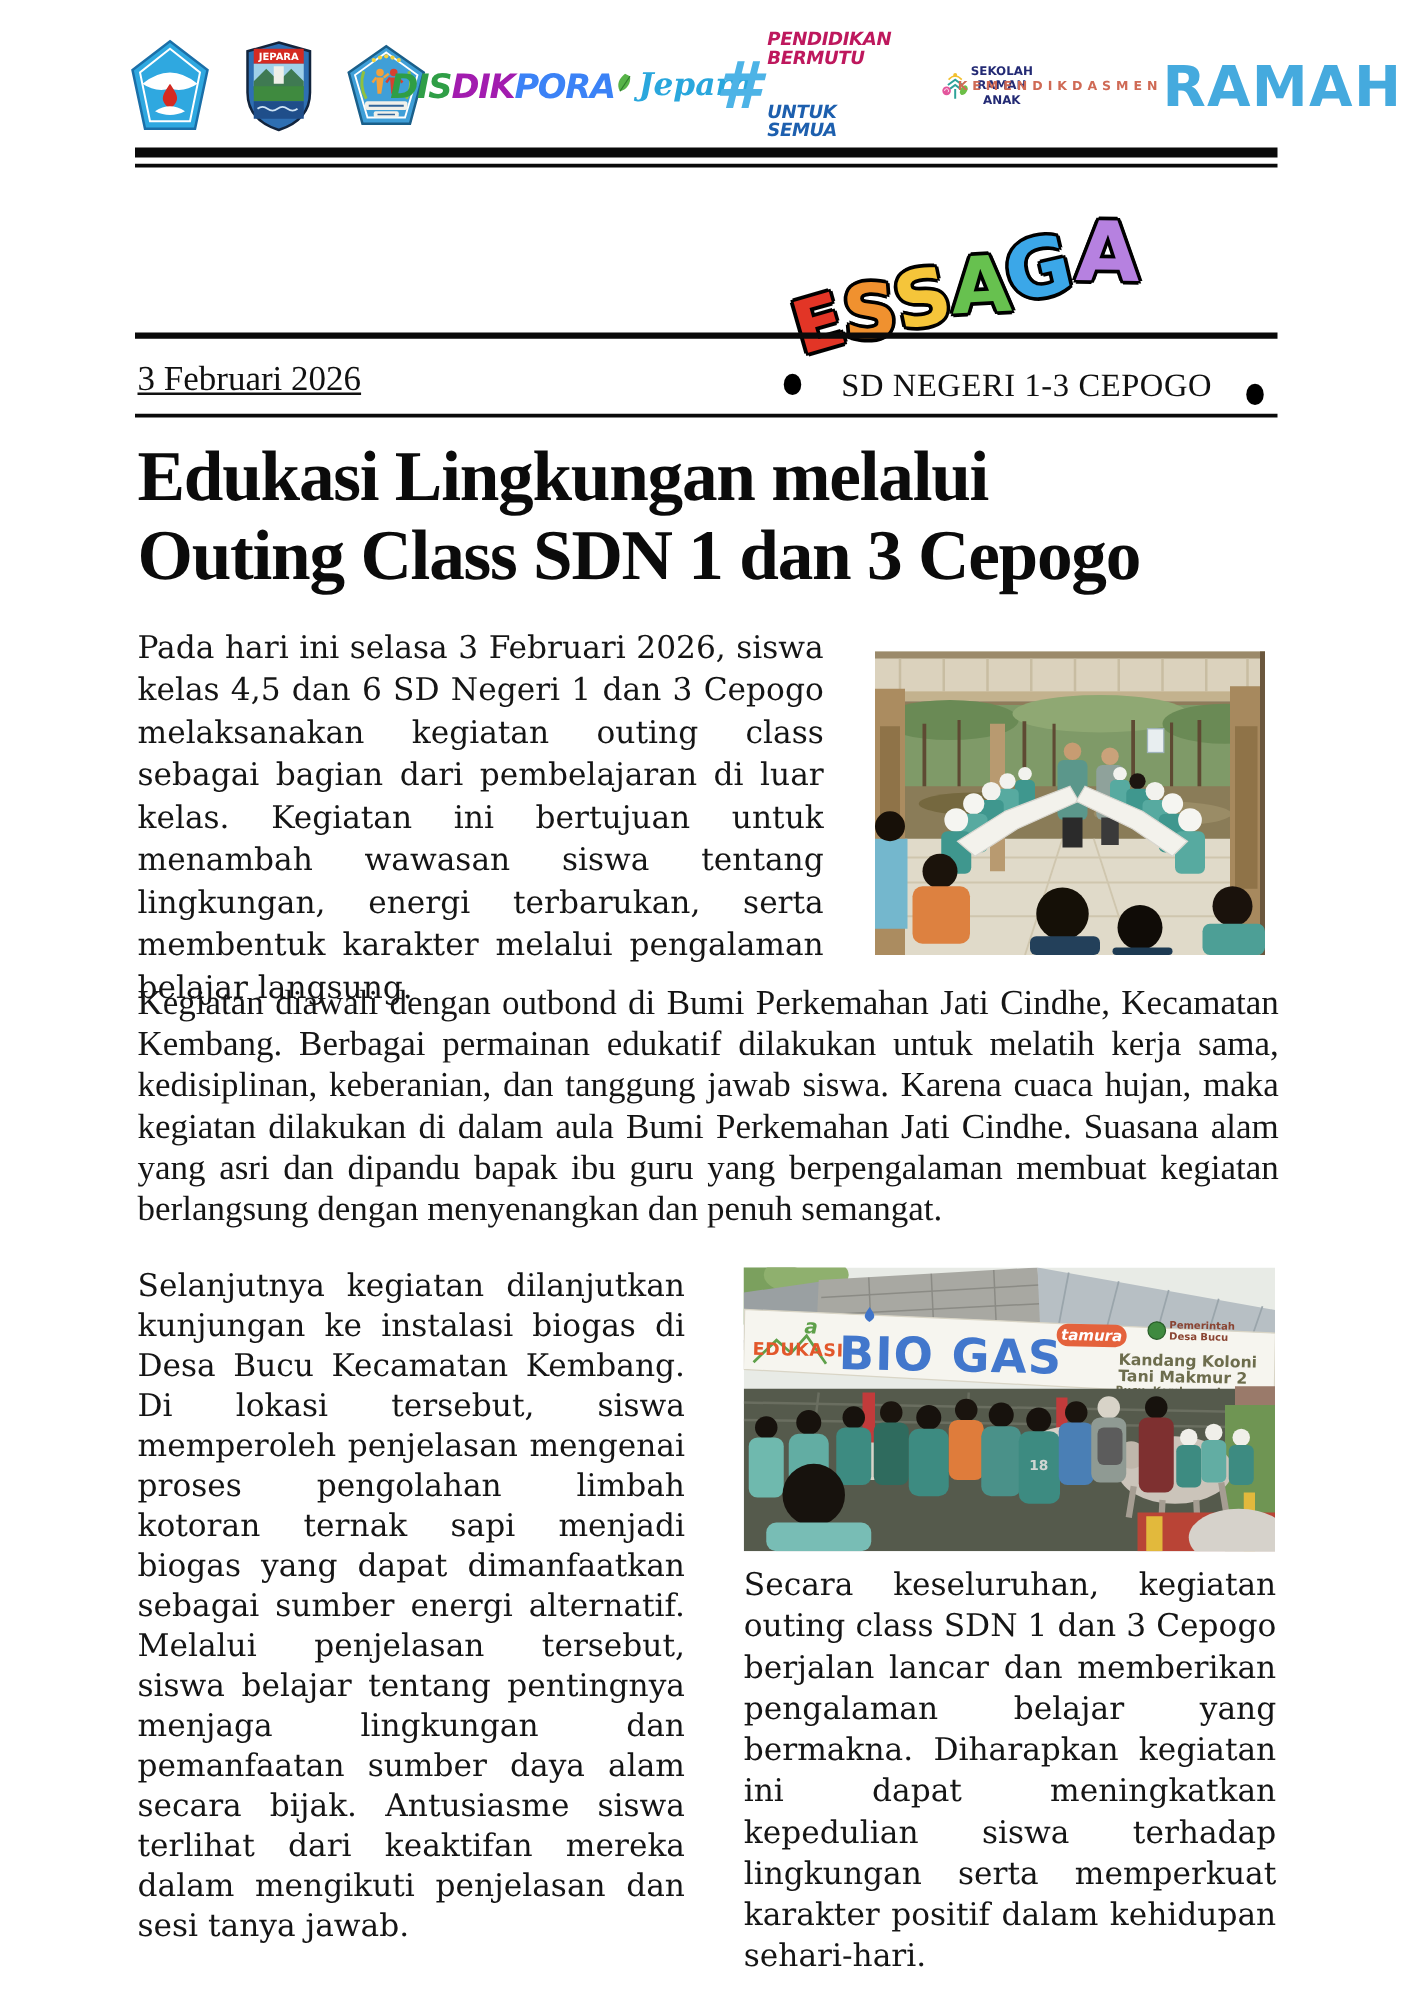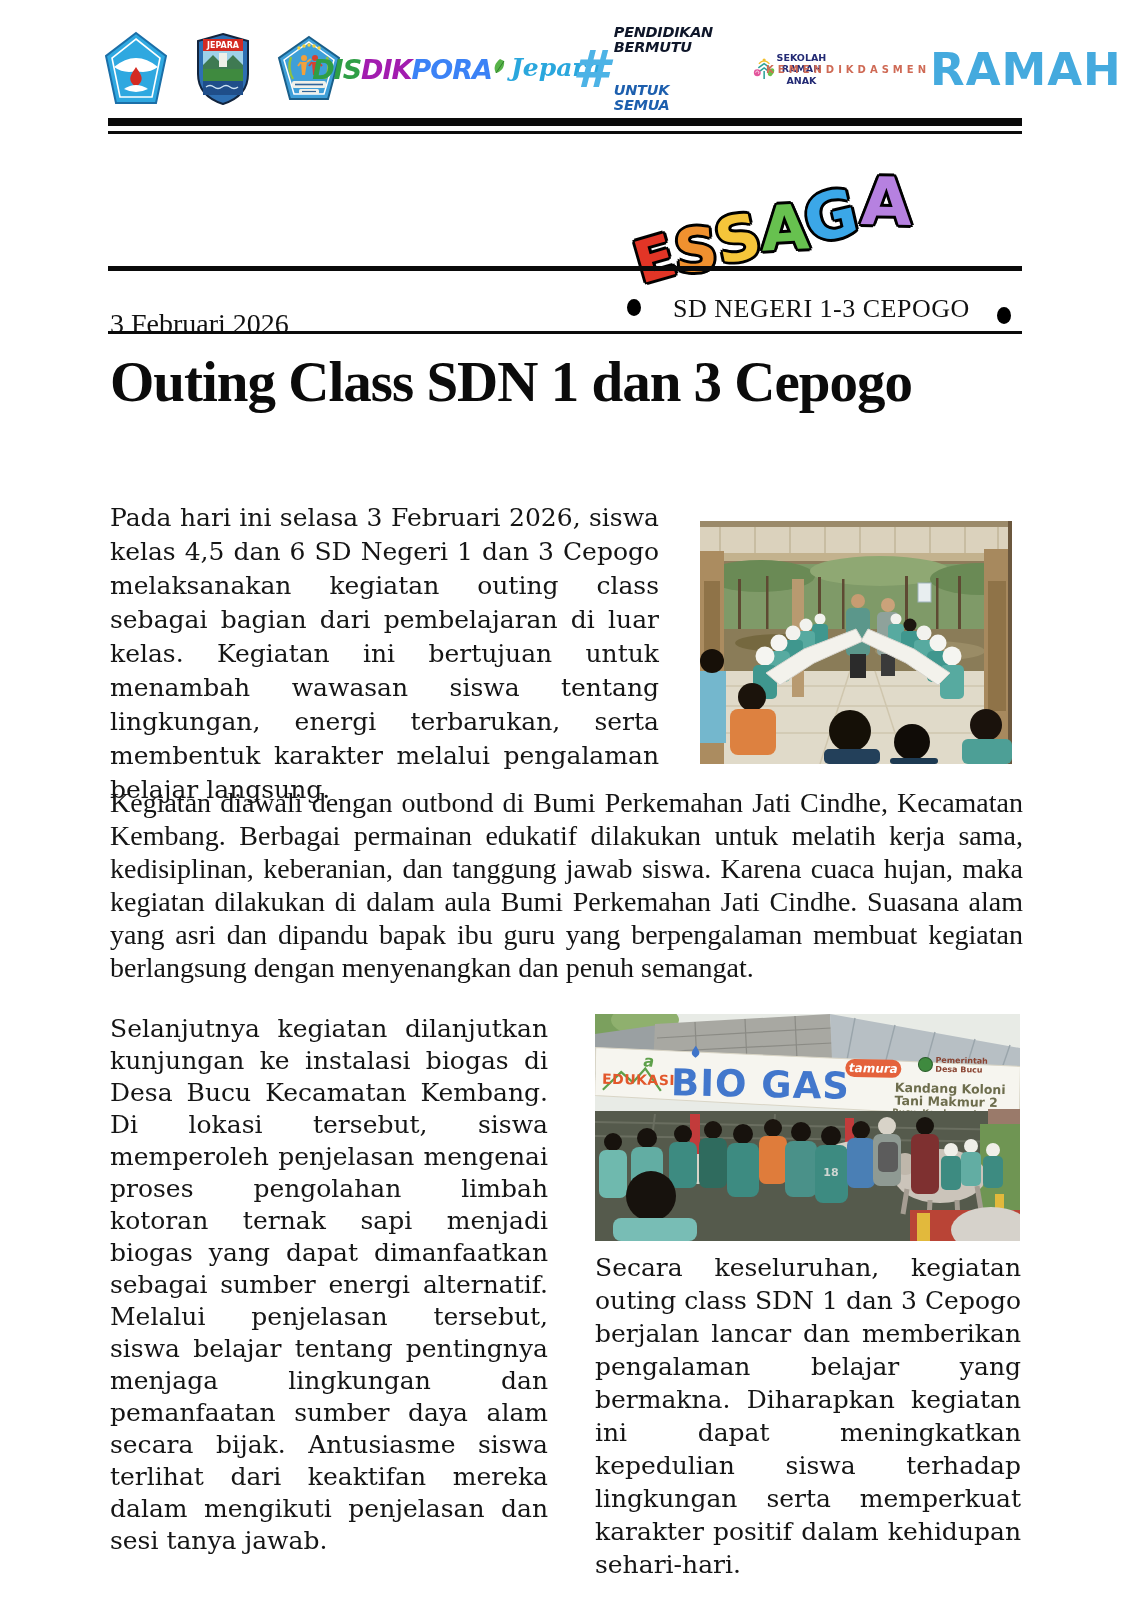--- a/index.html
+++ b/index.html
@@ -18,21 +18,21 @@
   .disdikpora .l1 .pora{color:#3b82f6;text-align:center;}
   .disdikpora .l2{display:flex;justify-content:flex-end;align-items:center;gap:3px;
                   font-family:"DejaVu Serif",serif;font-style:italic;font-weight:bold;
                   font-size:25px;color:#2aa7dd;margin-top:-4px;}
 
   .pendidikan{width:152px;display:flex;flex-direction:row;align-items:center;gap:5px;
               font-family:"DejaVu Sans",sans-serif;}
   .pendidikan .hash{font-size:52px;font-weight:bold;font-style:italic;color:#4db3e6;line-height:0.9;}
   .pendidikan .col{display:flex;flex-direction:column;line-height:1.05;}
   .pendidikan .col span{font-style:italic;font-weight:bold;font-size:14.5px;letter-spacing:-0.3px;}
-  .pendidikan .r{color:#0f172a;}
+  .pendidikan .r{color:#be185d;}
   .pendidikan .b{color:#1d5fae;margin-top:28px;}
 
   .sra{width:74px;text-align:center;font-family:"DejaVu Sans",sans-serif;}
   .sra .txt{font-size:9.5px;font-weight:bold;color:#232a74;line-height:1.2;}
 
   .ramah{width:180px;text-align:center;font-family:"DejaVu Sans",sans-serif;}
   .ramah .top{font-size:10px;letter-spacing:4px;color:#cf6a55;font-weight:bold;}
   .ramah .main{font-size:45px;font-weight:800;color:#45aade;letter-spacing:1px;line-height:1.0;}
 
   
@@ -52,21 +52,21 @@
        text-shadow:3px 0 0 #000,-3px 0 0 #000,0 3px 0 #000,0 -3px 0 #000,
                    2px 2px 0 #000,-2px 2px 0 #000,2px -2px 0 #000,-2px -2px 0 #000;}
   .ess:nth-child(1){font-size:58px;transform:rotate(-8deg);}
   .ess:nth-child(2){font-size:60px;transform:rotate(4deg) translateY(-2px);}
   .ess:nth-child(3){font-size:62px;transform:rotate(-4deg) translateY(-6px);}
   .ess:nth-child(4){font-size:62px;transform:rotate(5deg) translateY(-10px);}
   .ess:nth-child(5){font-size:64px;transform:rotate(-5deg) translateY(-15px);}
   .ess:nth-child(6){font-size:66px;transform:rotate(9deg) translateY(-20px);}
 
   
-  .date-left{position:absolute;left:110px;top:308px;font-size:28px;}
+  .date-left{position:absolute;left:110px;top:288px;font-size:28px;text-decoration:underline;}
   .dot{position:absolute;width:14px;height:17px;border-radius:50%;background:#000;}
   .dot1{left:627px;top:299px;}
   .dot2{left:997px;top:307px;}
   .school-name{position:absolute;left:673px;top:294px;font-size:26px;letter-spacing:0.5px;}
 
   
   .headline{position:absolute;left:110px;top:350px;font-weight:bold;font-size:57px;
             line-height:63px;letter-spacing:-1px;color:#0b0b0b;white-space:nowrap;}
 
   
@@ -199,20 +199,21 @@
 
   <div class="rule ruleC"></div>
 
   <div class="date-left">3 Februari 2026</div>
   <div class="dot dot1"></div>
   <div class="school-name">SD NEGERI 1-3 CEPOGO</div>
   <div class="dot dot2"></div>
   <div class="rule ruleD"></div>
 
   <div class="headline">
+    <div>Edukasi Lingkungan melalui</div>
     <div>Outing Class SDN 1 dan 3 Cepogo</div>
   </div>
 
   <div class="p-body p1">Pada hari ini selasa 3 Februari 2026, siswa kelas 4,5 dan 6 SD Negeri 1 dan 3 Cepogo melaksanakan kegiatan outing class sebagai bagian dari pembelajaran di luar kelas. Kegiatan ini bertujuan untuk menambah wawasan siswa tentang lingkungan, energi terbarukan, serta membentuk karakter melalui pengalaman belajar langsung.</div>
   <div class="p-body p2">Kegiatan diawali dengan outbond di Bumi Perkemahan Jati Cindhe, Kecamatan Kembang. Berbagai permainan edukatif dilakukan untuk melatih kerja sama, kedisiplinan, keberanian, dan tanggung jawab siswa. Karena cuaca hujan, maka kegiatan dilakukan di dalam aula Bumi Perkemahan Jati Cindhe. Suasana alam yang asri dan dipandu bapak ibu guru  yang berpengalaman membuat kegiatan berlangsung dengan menyenangkan dan penuh semangat.</div>
   <div class="p-body p3">Selanjutnya kegiatan dilanjutkan kunjungan ke instalasi biogas di Desa Bucu Kecamatan Kembang. Di lokasi tersebut, siswa memperoleh penjelasan mengenai proses pengolahan limbah kotoran ternak sapi menjadi biogas yang dapat dimanfaatkan sebagai sumber energi alternatif. Melalui penjelasan tersebut, siswa belajar tentang pentingnya menjaga lingkungan dan pemanfaatan sumber daya alam secara bijak. Antusiasme siswa terlihat dari keaktifan mereka dalam mengikuti penjelasan dan sesi tanya jawab.</div>
   <div class="p-body p4">Secara keseluruhan, kegiatan outing class SDN 1 dan 3 Cepogo berjalan lancar dan memberikan pengalaman belajar yang bermakna. Diharapkan kegiatan ini dapat meningkatkan kepedulian siswa terhadap lingkungan serta memperkuat karakter positif dalam kehidupan sehari-hari.</div>
 
   <svg class="photo photo1" width="312" height="243" viewBox="0 0 312 243">
     <rect width="312" height="243" fill="#e8e4d8"></rect>

